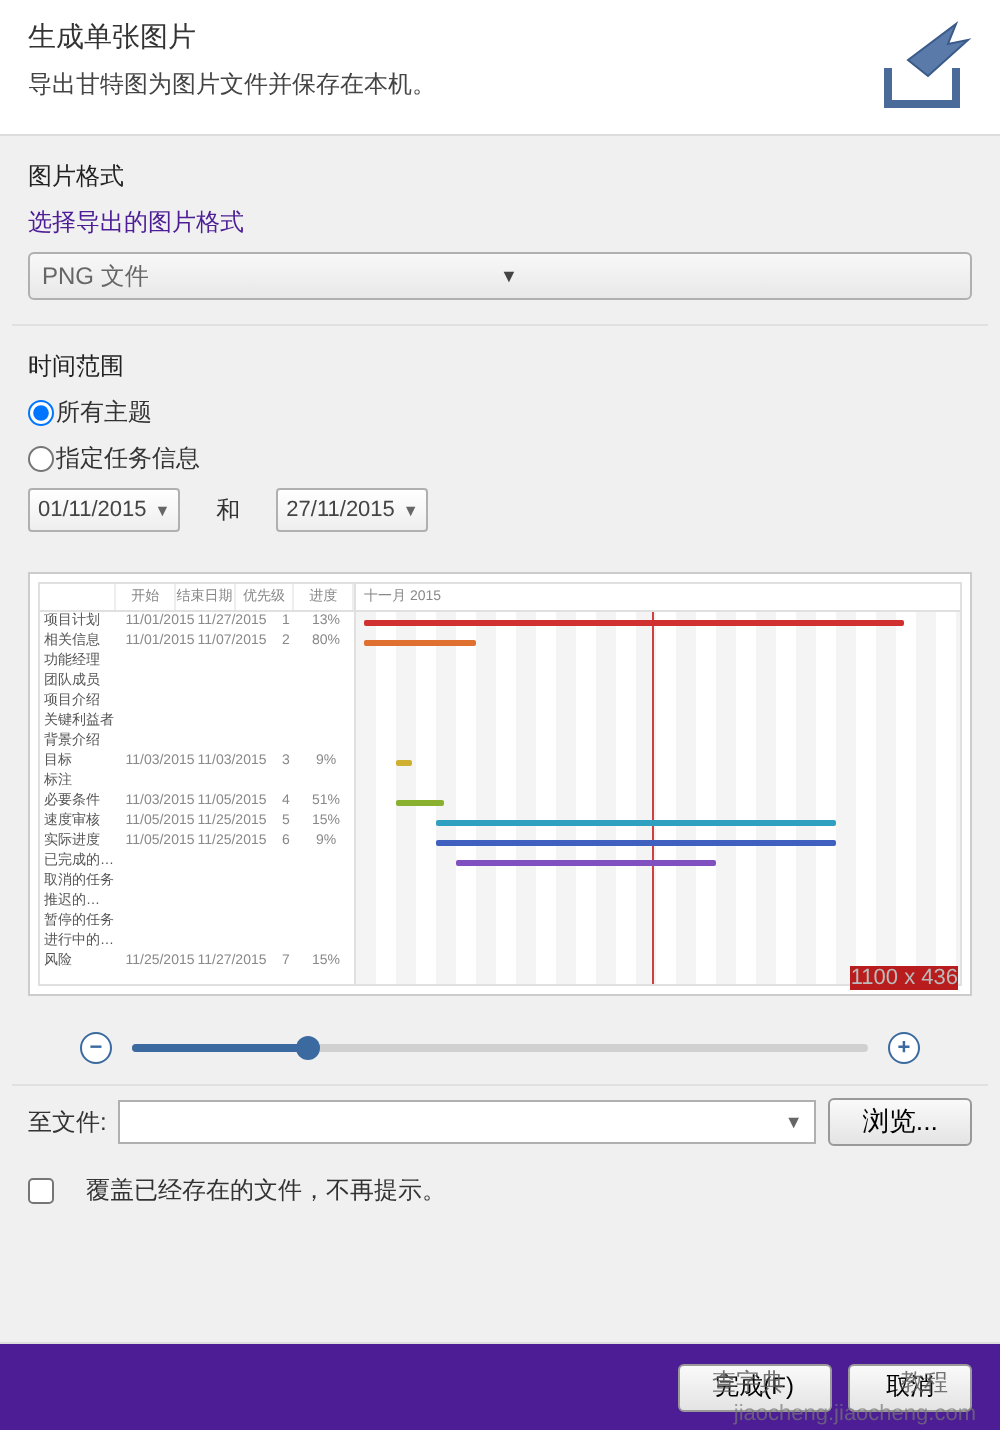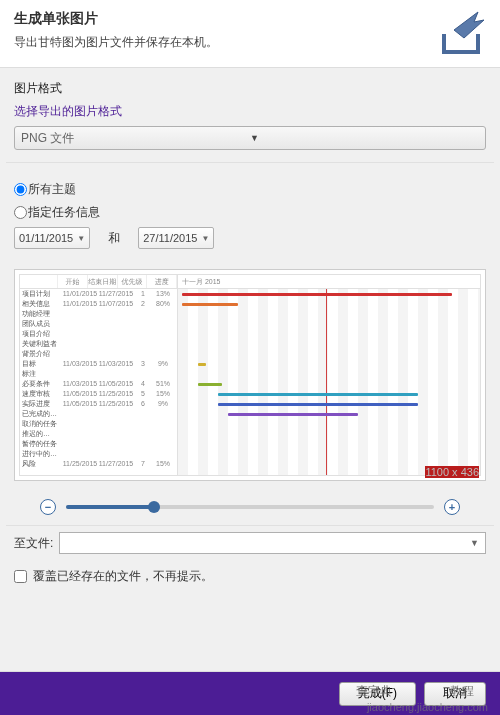--- a/index.html
+++ b/index.html
@@ -1,18 +1,18 @@
 <!DOCTYPE html>
 <html><head>
 <meta charset="utf-8">
 <style>
 * { box-sizing: border-box; margin: 0; padding: 0; }
 body { font-family: "Microsoft YaHei", "SimSun", Arial, sans-serif; font-size: 12px; background: #f0f0f0; width: 500px; height: 715px; overflow: hidden; color: #333; }
 .header { background: #fff; padding: 10px 14px; border-bottom: 1px solid #ddd; position: relative; height: 68px; }
-.header h1 { font-size: 14px; font-weight: bold; margin-bottom: 6px; }
+.header h1 { font-size: 14px; font-weight: normal; margin-bottom: 6px; }
 .header p { font-size: 12px; color: #444; }
 .export-icon { position: absolute; right: 12px; top: 6px; width: 54px; height: 54px; }
 .section { padding: 12px 14px; }
 .section-title { font-size: 12px; margin-bottom: 6px; font-weight: normal; color: #222; }
 .section-sub { font-size: 12px; margin-bottom: 6px; color: #4c1d95; }
 .dropdown { display: flex; align-items: center; background: linear-gradient(#f8f8f8,#e8e8e8); border: 1px solid #b0b0b0; border-radius: 3px; height: 24px; padding: 0 6px; }
 .dropdown span { color: #666; flex: 1; }
 .dropdown .arrow { color: #444; font-size: 9px; }
 .radio-row { display: flex; align-items: center; gap: 1px; margin: 6px 0; }
 .radio-row input { margin: 0; }
@@ -42,21 +42,21 @@
 .zoom-row { display: flex; align-items: center; justify-content: center; gap: 10px; padding: 18px 40px 10px; }
 .zoom-btn { width: 16px; height: 16px; border: 1px solid #3b6aa0; border-radius: 50%; display: flex; align-items: center; justify-content: center; color: #3b6aa0; font-size: 11px; font-weight: bold; cursor: pointer; background: #fff; }
 .zoom-track { flex: 1; height: 4px; background: #d0d0d0; border-radius: 2px; position: relative; }
 .zoom-fill { position: absolute; left: 0; top: 0; bottom: 0; width: 24%; background: #3b6aa0; border-radius: 2px; }
 .zoom-thumb { position: absolute; left: 24%; top: 50%; transform: translate(-50%,-50%); width: 12px; height: 12px; background: #3b6aa0; border-radius: 50%; }
 .file-row { display: flex; align-items: center; gap: 6px; padding: 6px 14px; }
 .file-row label { white-space: nowrap; }
 .file-input { flex: 1; height: 22px; border: 1px solid #b0b0b0; background: #fff; display: flex; align-items: center; }
 .file-input .arrow { margin-left: auto; padding: 0 6px; font-size: 9px; color: #666; }
 .browse-btn { height: 24px; padding: 0 16px; border: 1px solid #999; background: linear-gradient(#fafafa,#e4e4e4); border-radius: 3px; cursor: pointer; }
-.check-row { display: flex; align-items: center; gap: 6px; padding: 8px 14px; }
+.check-row { display: flex; align-items: center; gap: 16px; padding: 8px 14px; }
 .footer { position: absolute; bottom: 0; left: 0; right: 0; height: 44px; border-top: 1px solid #ddd; background: #4c1d95; display: flex; align-items: center; justify-content: flex-end; padding: 0 14px; gap: 8px; }
 .footer button { height: 24px; padding: 0 18px; border: 1px solid #999; background: linear-gradient(#fafafa,#e4e4e4); border-radius: 3px; cursor: pointer; font-size: 12px; }
 .watermark { position: absolute; right: 12px; bottom: 14px; font-size: 11px; color: rgba(120,120,120,0.7); pointer-events: none; }
 .overlay-text { position: absolute; font-size: 12px; color: rgba(90,90,90,0.85); pointer-events: none; }
 hr.sep { border: none; border-top: 1px solid #e0e0e0; margin: 0 6px; }
 </style>
 </head>
 <body>
 
 <div class="header">
@@ -73,20 +73,21 @@
   <div class="section-sub">选择导出的图片格式</div>
   <div class="dropdown">
     <span>PNG 文件</span>
     <span class="arrow">▼</span>
   </div>
 </div>
 
 <hr class="sep">
 
 <div class="section">
+  <div class="section-title">时间范围</div>
   <div class="radio-row">
     <input type="radio" name="tr" checked="" style="">
     <span>所有主题</span>
   </div>
   <div class="radio-row">
     <input type="radio" name="tr" style="">
     <span>指定任务信息</span>
   </div>
   <div class="date-row">
     <div class="date-box">
@@ -268,20 +269,21 @@
 </div>
 
 <hr class="sep">
 
 <div class="file-row">
   <label>至文件:</label>
   <div class="file-input">
     <span></span>
     <span class="arrow">▼</span>
   </div>
+  <button class="browse-btn">浏览...</button>
 </div>
 
 <div class="check-row">
   <input type="checkbox" style="">
   <span>覆盖已经存在的文件，不再提示。</span>
 </div>
 
 <div class="footer">
   <button>完成(F)</button>
   <button>取消</button>

